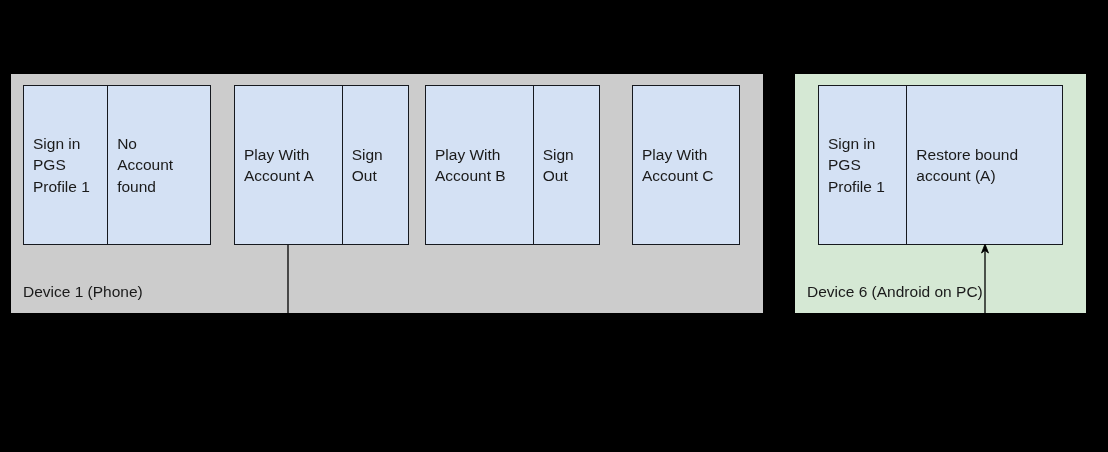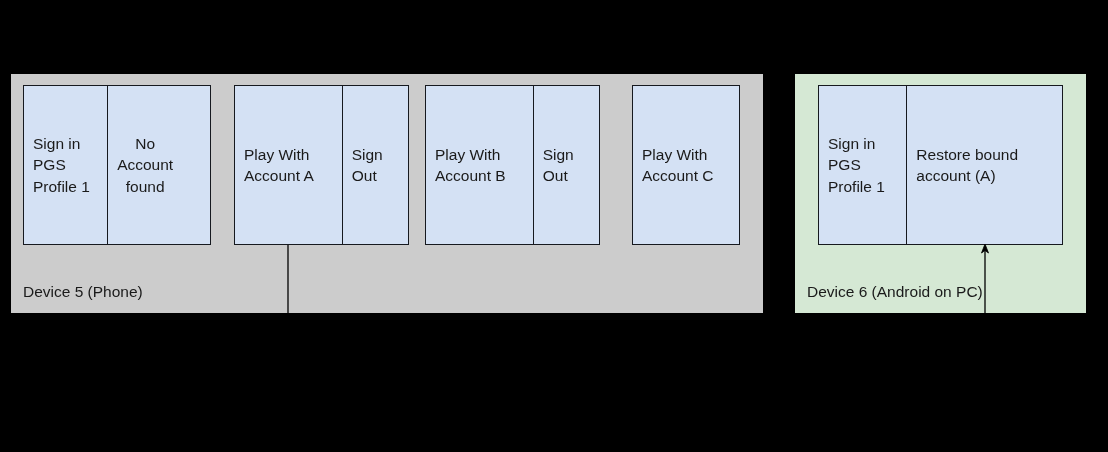--- a/index.html
+++ b/index.html
@@ -69,21 +69,21 @@
   .cell-text {
     font-size: 15.5px;
     line-height: 1.38;
     color: #1a1a1a;
     white-space: pre-line;
   }
 
   
   #group-1 { left: 23px;  width: 188px; }
   #group-1 .c1 { width: 84px; }
-  #group-1 .c2 { width: 104px; text-align: center; }
+  #group-1 .c2 { width: 104px; }
 
   #group-2 { left: 234px; width: 175px; }
   #group-2 .c1 { width: 108px; }
   #group-2 .c2 { width: 67px; }
 
   #group-3 { left: 425px; width: 175px; }
   #group-3 .c1 { width: 108px; }
   #group-3 .c2 { width: 67px; }
 
   #group-4 { left: 632px; width: 108px; }
@@ -102,21 +102,21 @@
     height: 452px;
     pointer-events: none;
   }
 </style>
 </head>
 <body>
 
 <div id="canvas">
 
   <div id="device1-panel" class="device-panel">
-    <span class="device-label">Device 5 (Phone)</span>
+    <span class="device-label">Device 1 (Phone)</span>
   </div>
 
   <div id="device2-panel" class="device-panel">
     <span class="device-label">Device 6 (Android on PC)</span>
   </div>
 
   <div id="group-1" class="step-group">
     <div class="cell c1">
       <span class="cell-text">Sign in
 PGS

